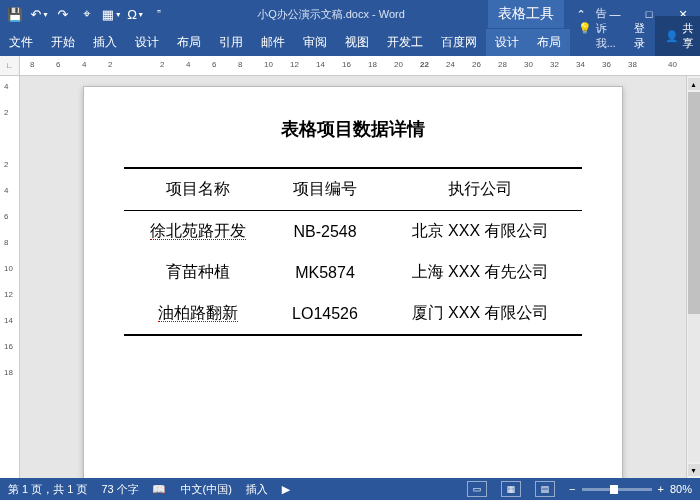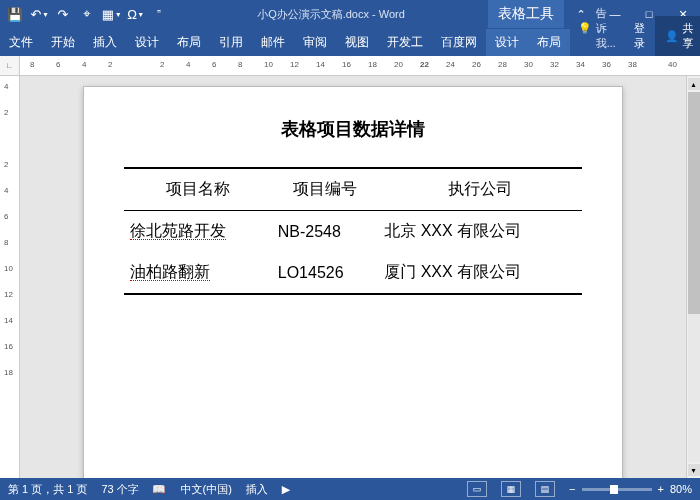--- a/index.html
+++ b/index.html
@@ -23,21 +23,21 @@
 .h-ruler{flex:1;position:relative;background:#fff;font-size:8px;color:#555;overflow:hidden}
 .h-ruler .tick{position:absolute;top:4px}
 .content-row{flex:1;display:flex;overflow:hidden;background:#e6e6e6}
 .v-ruler{width:20px;background:#fff;border-right:1px solid #ccc;position:relative;font-size:8px;color:#555}
 .v-ruler .tick{position:absolute;left:4px}
 .page-area{flex:1;overflow:auto;display:flex;justify-content:center;padding:10px 0;position:relative}
 .page{background:#fff;width:540px;min-height:420px;padding:30px 40px;border:1px solid #bbb;box-shadow:0 2px 6px rgba(0,0,0,.2)}
 .doc-title{text-align:center;font-size:18px;font-weight:bold;margin-bottom:26px}
 table.doc{width:100%;border-collapse:collapse;font-size:16px}
 table.doc th{border-top:2px solid #000;border-bottom:1px solid #000;padding:10px 6px;font-weight:normal;text-align:center}
-table.doc td{padding:10px 6px;text-align:left}
+table.doc td{padding:10px 6px;text-align:center}
 table.doc tr:last-child td{border-bottom:2px solid #000}
 .spell{border-bottom:1px dotted #c00}
 .scrollbar{width:14px;background:#f0f0f0;border-left:1px solid #ccc;display:flex;flex-direction:column;align-items:center;padding:2px 0;gap:2px}
 .sb-btn{width:12px;height:12px;background:#ddd;font-size:8px;display:flex;align-items:center;justify-content:center;cursor:pointer}
 .sb-track{flex:1;width:12px;background:#e8e8e8;position:relative}
 .sb-thumb{position:absolute;top:0;left:0;right:0;height:60%;background:#c1c1c1}
 .statusbar{height:22px;background:#2b579a;color:#fff;display:flex;align-items:center;font-size:11px;padding:0 8px;gap:14px}
 .statusbar .spacer{flex:1}
 .view-btn{width:20px;height:16px;border:1px solid rgba(255,255,255,.5);cursor:pointer;font-size:9px;display:flex;align-items:center;justify-content:center}
 .zoom{display:flex;align-items:center;gap:6px}
@@ -146,20 +146,25 @@
           <th>执行公司</th>
         </tr>
           </thead>
         <tbody id="tbody">
             <tr>
               <td><span class="spell">徐北苑路开发</span></td>
               <td>NB-2548</td>
               <td>北京 XXX 有限公司</td>
             </tr>
             <tr>
+              <td>育苗种植</td>
+              <td>MK5874</td>
+              <td>上海 XXX 有先公司</td>
+            </tr>
+            <tr>
               <td><span class="spell">油柏路翻新</span></td>
               <td>LO14526</td>
               <td>厦门 XXX 有限公司</td>
             </tr>
           </tbody>
       </table>
     </div>
   </div>
   <div class="scrollbar">
     <div class="sb-btn">▴</div>

